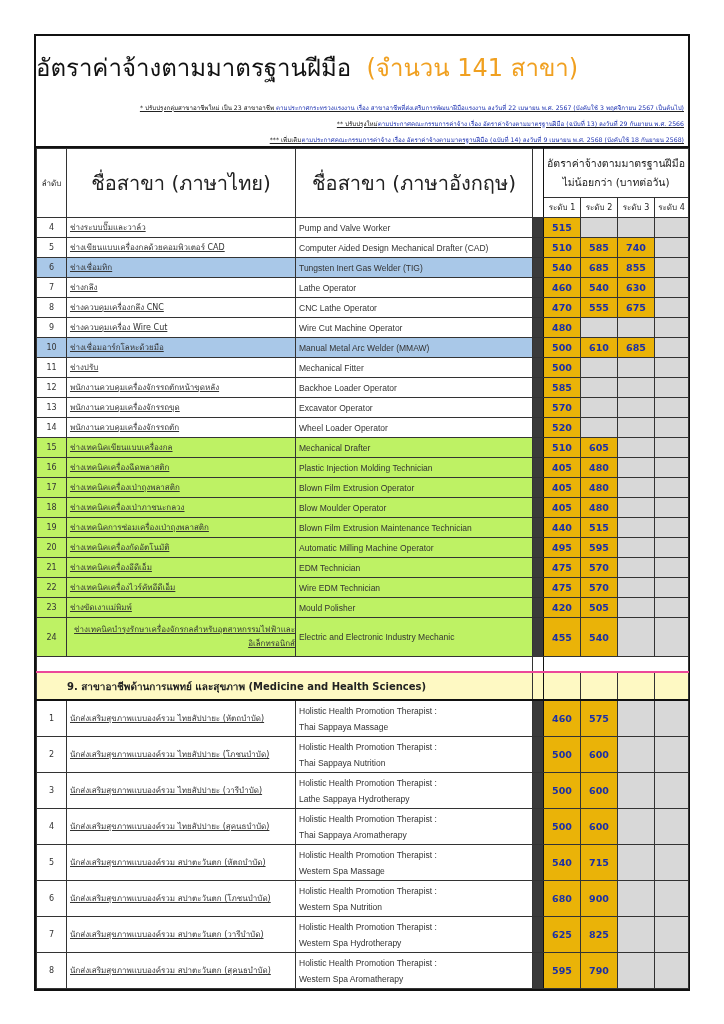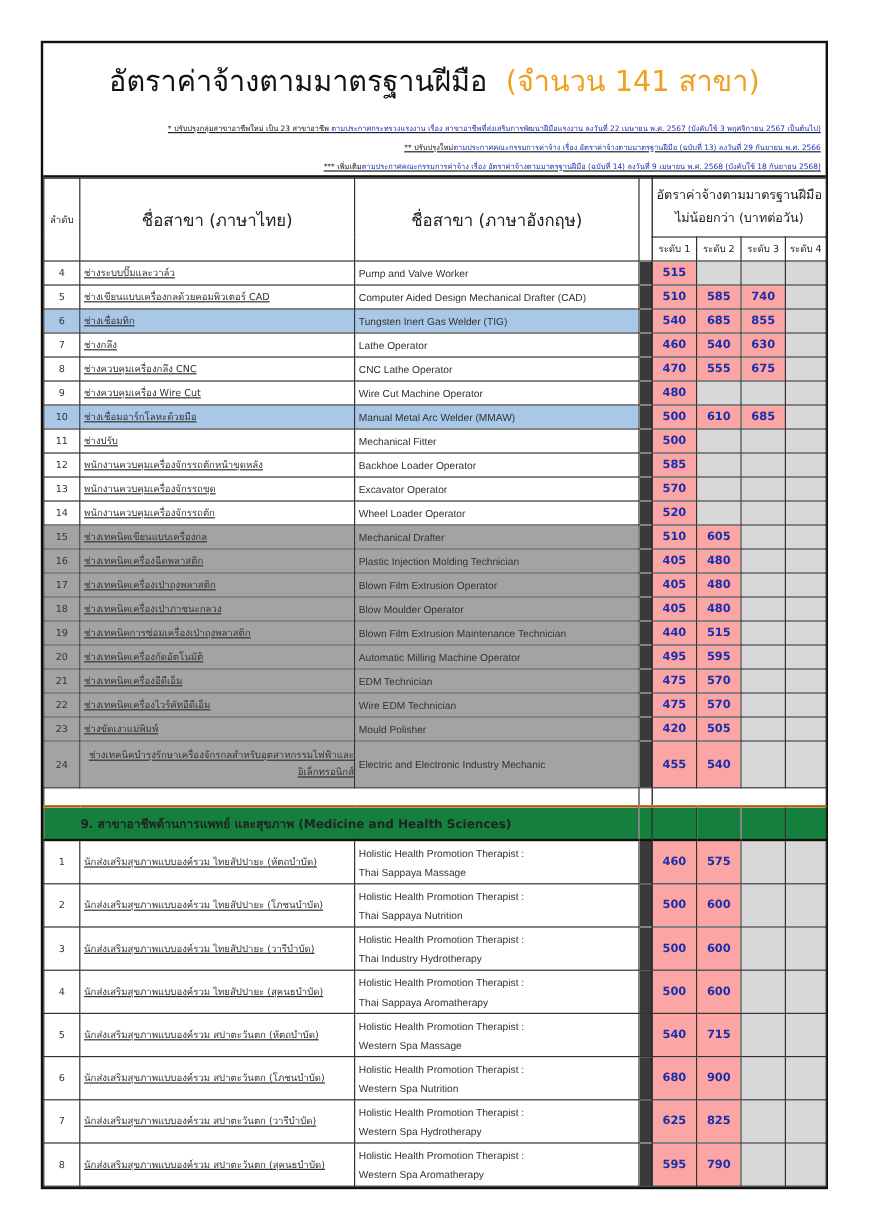--- a/index.html
+++ b/index.html
@@ -1,45 +1,45 @@
 <!DOCTYPE html>
 <html><head>
 <meta charset="utf-8">
 <style>
   html, body { margin:0; padding:0; background:#ffffff; }
   body { width:724px; height:1024px; position:relative; overflow:hidden;
          font-family:"DejaVu Sans", "Liberation Sans", sans-serif; color:#222; }
   .sheet { position:absolute; left:34px; top:34px; width:656px; border:2px solid #111; box-sizing:border-box; background:#fff; }
   .title-area { height:110px; position:relative; border-bottom:2px solid #111; }
-  .title { position:absolute; top:12px; left:0; right:0; text-align:center; font-size:24px; color:#111; white-space:nowrap; }
+  .title { position:absolute; top:12px; left:0; right:0; text-align:left; font-size:24px; color:#111; white-space:nowrap; }
   .title .count { color:#f0a020; }
   .notes { position:absolute; right:4px; top:64px; text-align:right; font-size:6.2px; line-height:16px; }
   .note { white-space:nowrap; text-decoration:underline; }
   .note .lead { color:#111; }
   .note .link { color:#1a2fb0; }
   table { border-collapse:collapse; table-layout:fixed; width:652px; }
   td, th { border:1px solid #333; padding:0; font-weight:normal; overflow:hidden; white-space:nowrap; }
   .hdr th { background:#fff; }
   .h-no { font-size:8px; }
-  .h-name { font-size:14px; }
+  .h-name { font-size:20px; }
   .sep { background:#3a3a3a; border-left:1px solid #111; border-right:1px solid #111; }
   .h-rate { background:#c6e7d2; font-size:10.5px; line-height:19px; text-align:center; }
   .h-lvl { background:#c6e7d2; font-size:8px; height:19px; text-align:center;margin-top:15px; }
   tr.r td { height:19px; font-size:8px; }
   .no { text-align:center; color:#333; }
   .th { padding-left:3px !important; color:#333;text-decoration:underline; }
   .en { padding-left:3px !important; color:#333; font-family:Liberation Sans, sans-serif; font-size:8.5px !important; }
-  .v { background:#fca5a5; color:#1a2fa8; font-weight:bold; text-align:center; font-size:9.5px !important; }
+  .v { background:#eab308; color:#1a2fa8; font-weight:bold; text-align:center; font-size:9.5px !important; }
   .e { background:#d8d8d8; }
   tr.blue td.no, tr.blue td.th, tr.blue td.en { background:#a9c8e8; }
-  tr.purple td.no, tr.purple td.th, tr.purple td.en { background:#a3a3a3; }
+  tr.purple td.no, tr.purple td.th, tr.purple td.en { background:#bef264; }
   tr.tall td { height:38px; }
   tr.tall td.th { white-space:normal; line-height:14px;text-align:right; }
   tr.blank td { height:14px; background:#fff; }
-  tr.section td { height:26px; background:#15803d; border-top:2px solid #a16207; border-bottom:2px solid #111; }
+  tr.section td { height:26px; background:#fef9c3; border-top:2px solid #ec4899; border-bottom:2px solid #111; }
   tr.section td.sec-label { padding-left:30px; font-size:10px; font-weight:bold; color:#222; }
   tr.med td { height:35px; font-size:8px; }
   tr.med td.en { white-space:normal; line-height:16px; }
 </style>
 </head>
 <body>
 
 <div class="sheet">
   <div class="title-area">
     <div class="title">
@@ -331,21 +331,21 @@
           <td class="v">500</td>
           <td class="v">600</td>
           <td class="e"></td>
           <td class="e"></td>
         </tr>
     <tr class="med">
           <td class="no">3</td>
           <td class="th">นักส่งเสริมสุขภาพแบบองค์รวม ไทยสัปปายะ (วารีบำบัด)</td>
           <td class="en">
             <div>Holistic Health Promotion Therapist :</div>
-            <div>Thai Industry Hydrotherapy</div>
+            <div>Lathe Sappaya Hydrotherapy</div>
           </td>
           <td class="sep"></td>
           <td class="v">500</td>
           <td class="v">600</td>
           <td class="e"></td>
           <td class="e"></td>
         </tr>
     <tr class="med">
           <td class="no">4</td>
           <td class="th">นักส่งเสริมสุขภาพแบบองค์รวม ไทยสัปปายะ (สุคนธบำบัด)</td>

